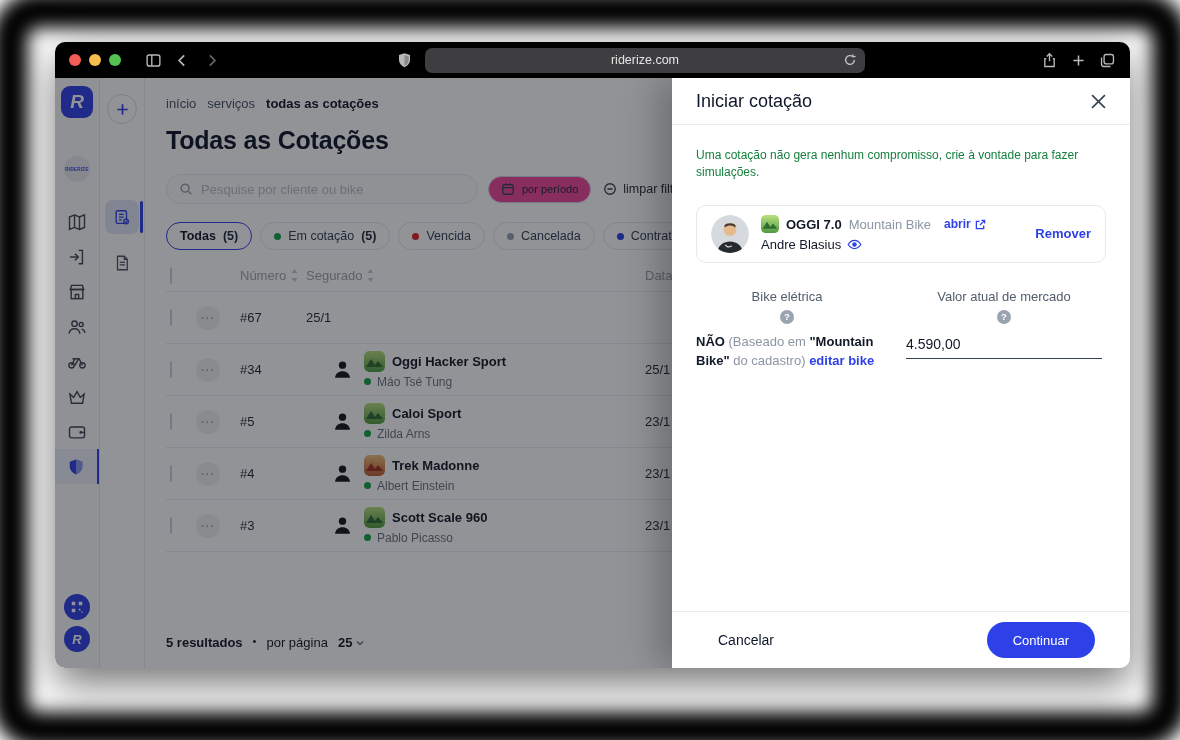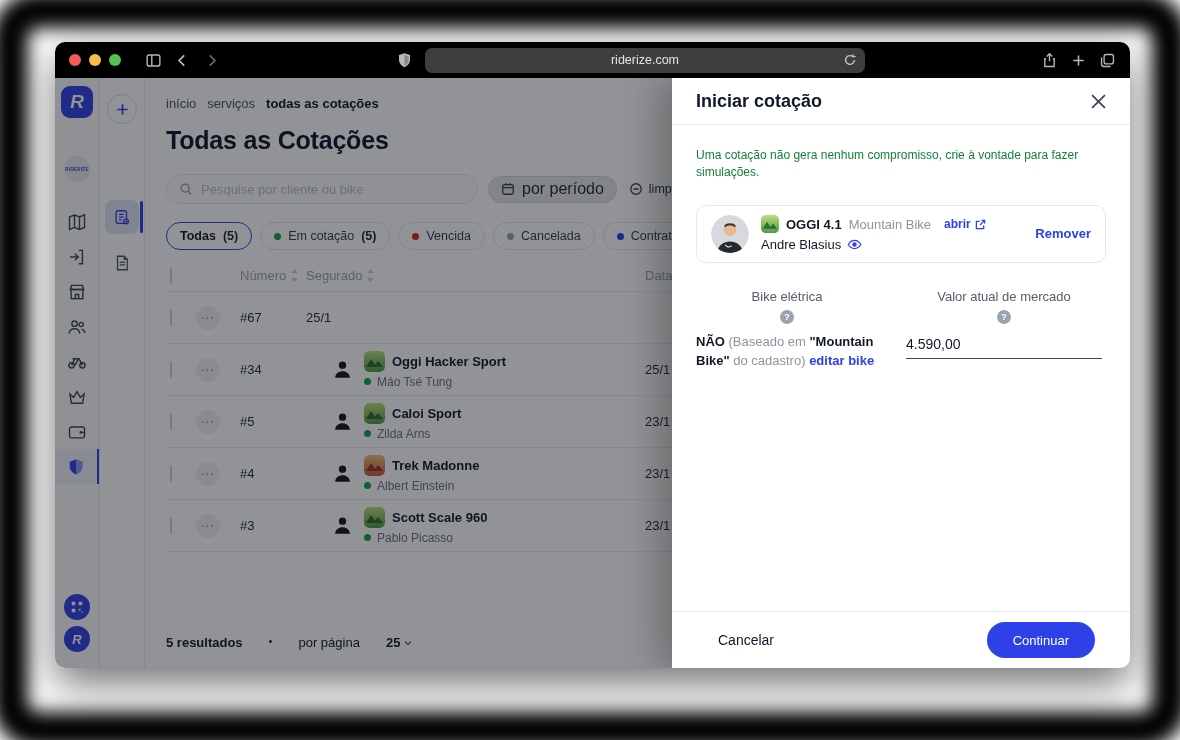--- a/index.html
+++ b/index.html
@@ -45,21 +45,21 @@
   
   .content { position:absolute; left:90px; right:0; top:0; bottom:0; background:#fff; padding-left:21px; }
   .breadcrumb { margin-top:18px; display:flex; gap:11px; font-size:13px; color:#475569; }
   .breadcrumb .last { font-weight:bold; color:#0f172a; }
   .page-title { margin-top:15px; font-size:25px; font-weight:bold; color:#0f172a; letter-spacing:-.2px; }
   .search-row { margin-top:19px; display:flex; align-items:center; gap:10px; }
   .search { width:312px; height:30px; border:1px solid #e5e8ee; background:#fcfcfd; border-radius:15px; display:flex; align-items:center; gap:8px; padding:0 12px; color:#99a1ae; }
   .search svg { width:14px; height:14px; flex:none; }
   .search input { border:none; outline:none; background:transparent; font-size:13px; width:100%; color:#334155; font-family:inherit; }
   .search input::placeholder { color:#b6bdc9; }
-  .btn-period { height:27px; border:1px solid #ccd3dd; border-radius:14px; background:#e5e5e5; display:flex; align-items:center; gap:7px; padding:0 12px; font-size:16px; color:#1f2937; }
+  .btn-period { height:27px; border:1px solid #ccd3dd; border-radius:14px; background:#ec4899; display:flex; align-items:center; gap:7px; padding:0 12px; font-size:11px; color:#1f2937; }
   .btn-clear { display:flex; align-items:center; gap:6px; font-size:12.5px; color:#1f2937; margin-left:2px; }
   .btn-period svg, .btn-clear svg { width:14px; height:14px; color:#374151; }
 
   .pills-row { margin-top:18px; display:flex; gap:8px; }
   .pill { height:28px; border:1px solid #e3e7ee; border-radius:14px; background:#fff; display:flex; align-items:center; gap:7px; padding:0 13px; font-size:12.5px; color:#334155; }
   .pill b { color:#1f2937; }
   .pill.active { border:1.7px solid var(--accent,#2e41e8); font-weight:bold; color:#111827; }
   .dot { width:7px; height:7px; border-radius:50%; flex:none; }
 
   .grid { display:grid; grid-template-columns:30px 44px 66px 339px 1fr; align-items:center; }
@@ -71,32 +71,32 @@
   .menu-btn { width:24px; height:24px; border-radius:50%; background:#eef0f3; color:#9aa2ad; display:flex; align-items:center; justify-content:center; font-size:11px; letter-spacing:1px; font-weight:bold; }
   .num { color:#1f2937; }
   .seg { display:flex; align-items:center; gap:11px; padding-left:26px; }
   .bust { width:21px; height:21px; color:#16181c; flex:none; }
   .seg-lines .l1 { display:flex; align-items:center; gap:7px; font-weight:bold; color:#111827; }
   .thumb { width:21px; height:21px; border-radius:5px; flex:none; }
   .seg-lines .l2 { display:flex; align-items:center; gap:6px; margin-top:3px; font-size:12px; color:#6b7280; font-weight:normal; }
   .l2 .dot { width:7px; height:7px; background:var(--status_green,#16a34a); }
   .date-cell { white-space:nowrap; }
 
-  .pagination { position:absolute; left:21px; bottom:18px; display:flex; align-items:flex-start; gap:26px; font-size:13px; color:#111827; }
+  .pagination { position:absolute; left:21px; bottom:18px; display:flex; align-items:flex-start; gap:10px; font-size:13px; color:#111827; }
   .pagination .res { font-weight:bold; }
   .pagination .sep { color:#111827; font-size:11px; }
   .pagination .pp-size { display:flex; align-items:center; gap:3px; font-weight:bold; }
   .pagination .pp-size svg { width:10px; height:10px; color:#6b7280; }
 
   .overlay { position:absolute; inset:0; background:rgba(13,16,23,.45); z-index:5; }
 
   
   .modal { position:absolute; top:0; right:0; bottom:0; left:617px; background:#fff; z-index:6; box-shadow:-14px 0 34px rgba(0,0,0,.25); display:flex; flex-direction:column; }
   .m-head { height:47px; flex:none; border-bottom:1px solid #e8ebf0; display:flex; align-items:center; justify-content:space-between; padding:0 24px; }
-  .m-title { font-size:18px; font-weight:bold; color:#0f172a; }
+  .m-title { font-size:18px; font-weight:normal; color:#0f172a; }
   .m-close { width:15px; height:15px; color:#3a4353; }
   .m-body { flex:1; padding:22px 24px; }
   .m-desc { font-size:12px; color:#15803d; line-height:1.45; max-width:398px; }
   .card { margin-top:23px; border:1px solid #e5e8ee; border-radius:10px; padding:9px 14px; display:flex; align-items:center; gap:12px; }
   .avatar { width:38px; height:38px; border-radius:50%; flex:none; }
   .card-main { flex:1; }
   .card .l1 { display:flex; align-items:center; gap:7px; font-size:13px; }
   .card .l1 .thumb { width:18px; height:18px; border-radius:4px; }
   .card .bike-name { font-weight:bold; color:#111827; }
   .card .bike-type { color:#8c95a3; }
@@ -520,21 +520,21 @@
                 <path d="M13.5 10.5c1-3 10-3 11 0 .5 1.5-.5 2-1 1.5-2-2-7-2-9 0-.5.5-1.5 0-1-1.5z" fill="#4a3a2e"></path>
                 <path d="M6 38c1-8 7-11.5 13-11.5S31 30 32 38z" fill="#26292e"></path>
                 <path d="M14 30l3 2 4-1" stroke="#cfd3d8" stroke-width="1.2" fill="none"></path>
               </svg>
             <div class="card-main">
               <div class="l1">
                 <svg class="thumb" viewBox="0 0 21 21">
                     <rect width="21" height="21" rx="5" fill="url(#gGreen)"></rect>
                     <path d="M2 16l5-8 4 6 3-4 5 6z" fill="#2f6b33"></path>
                   </svg>
-                <span class="bike-name">OGGI 4.1</span>
+                <span class="bike-name">OGGI 7.0</span>
                 <span class="bike-type">Mountain Bike</span>
                 <span class="open-link">
                   <span>abrir</span>
                   <svg viewBox="0 0 12 12" fill="none" stroke="currentColor" stroke-width="1.4">
                       <path d="M5 2.5H1.5v8h8V7"></path>
                       <path d="M7 1.5h3.5V5"></path>
                       <line x1="10.5" y1="1.5" x2="5.5" y2="6.5"></line>
                     </svg>
                 </span>
               </div>

